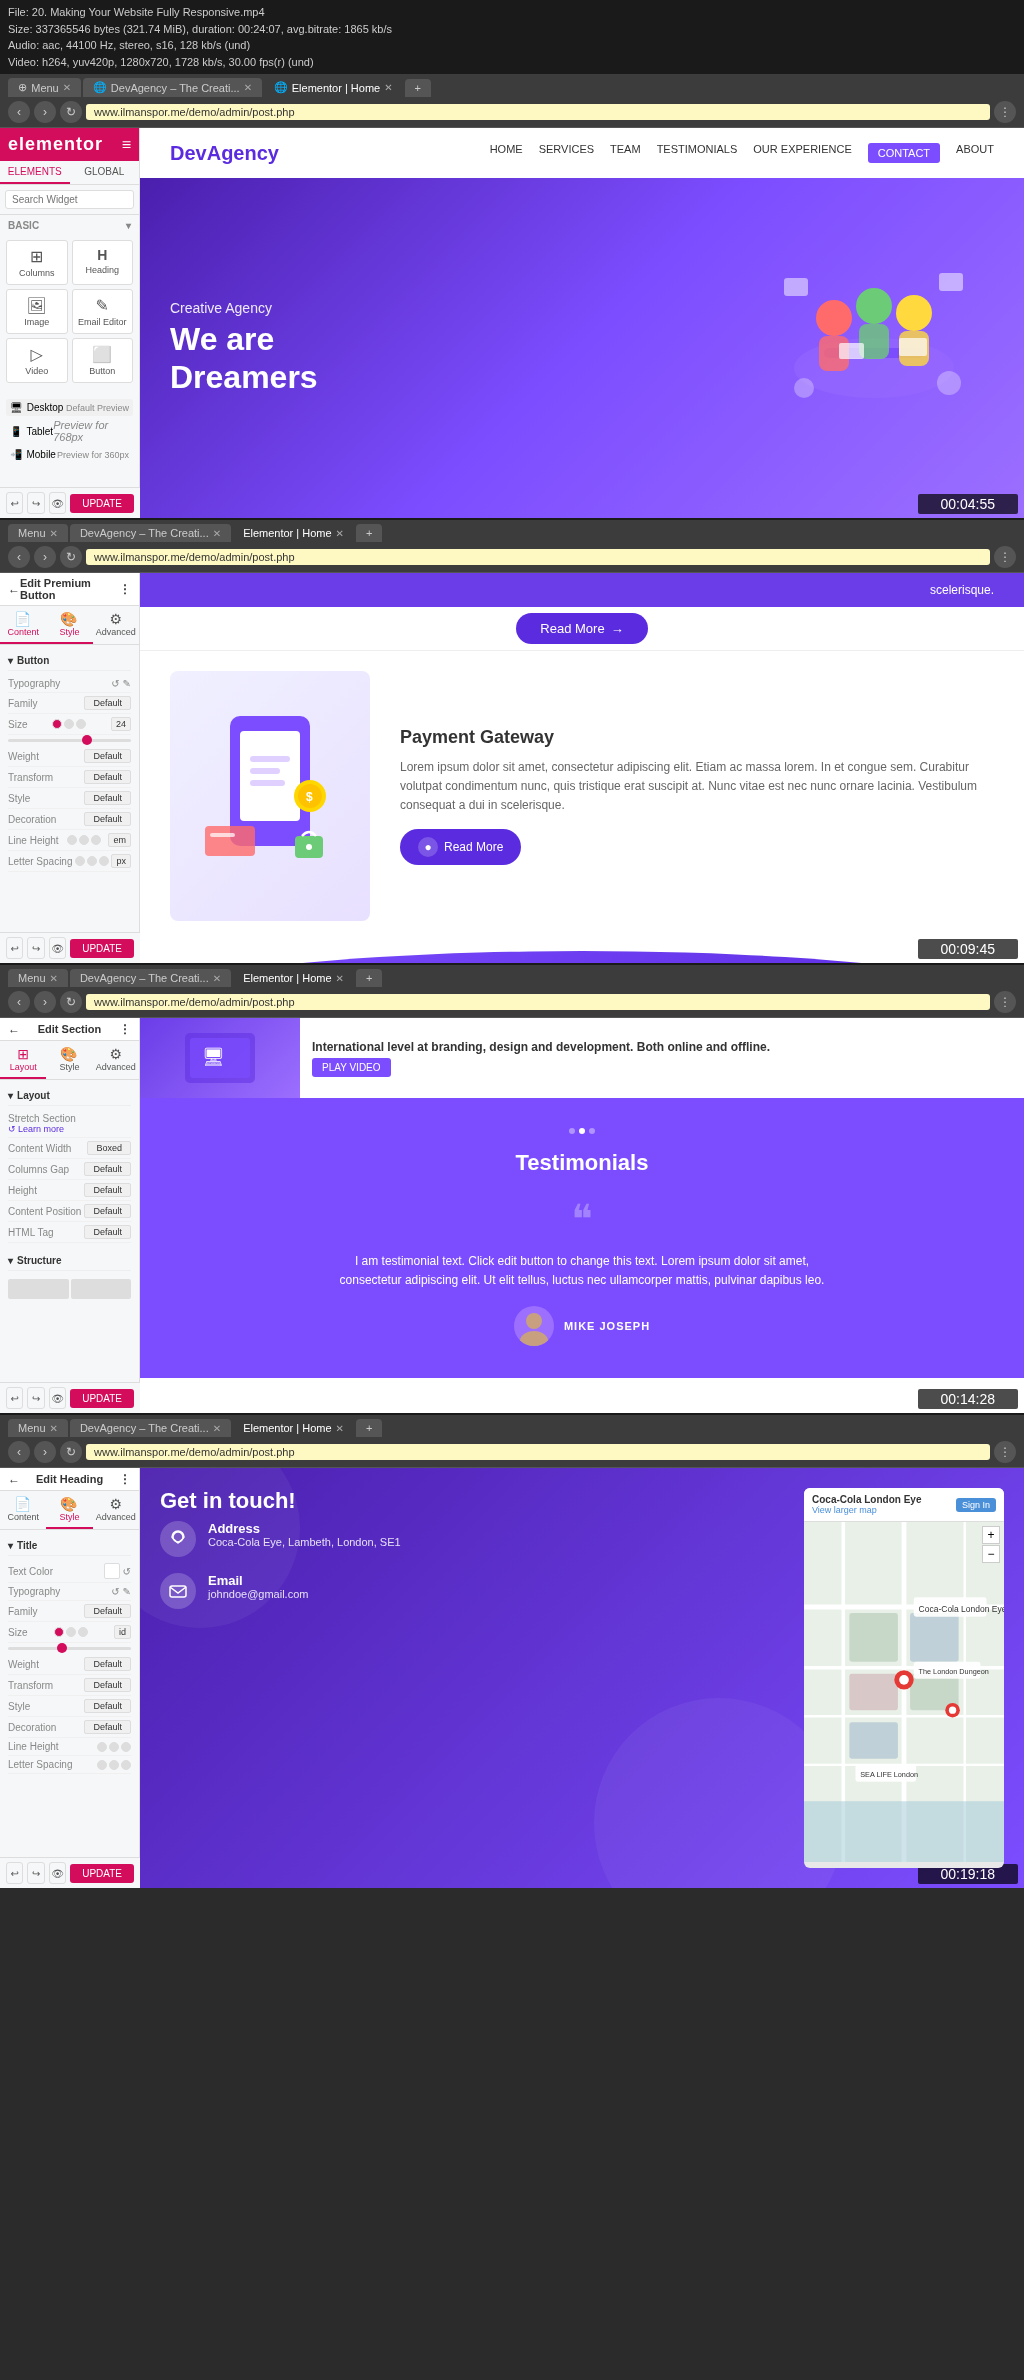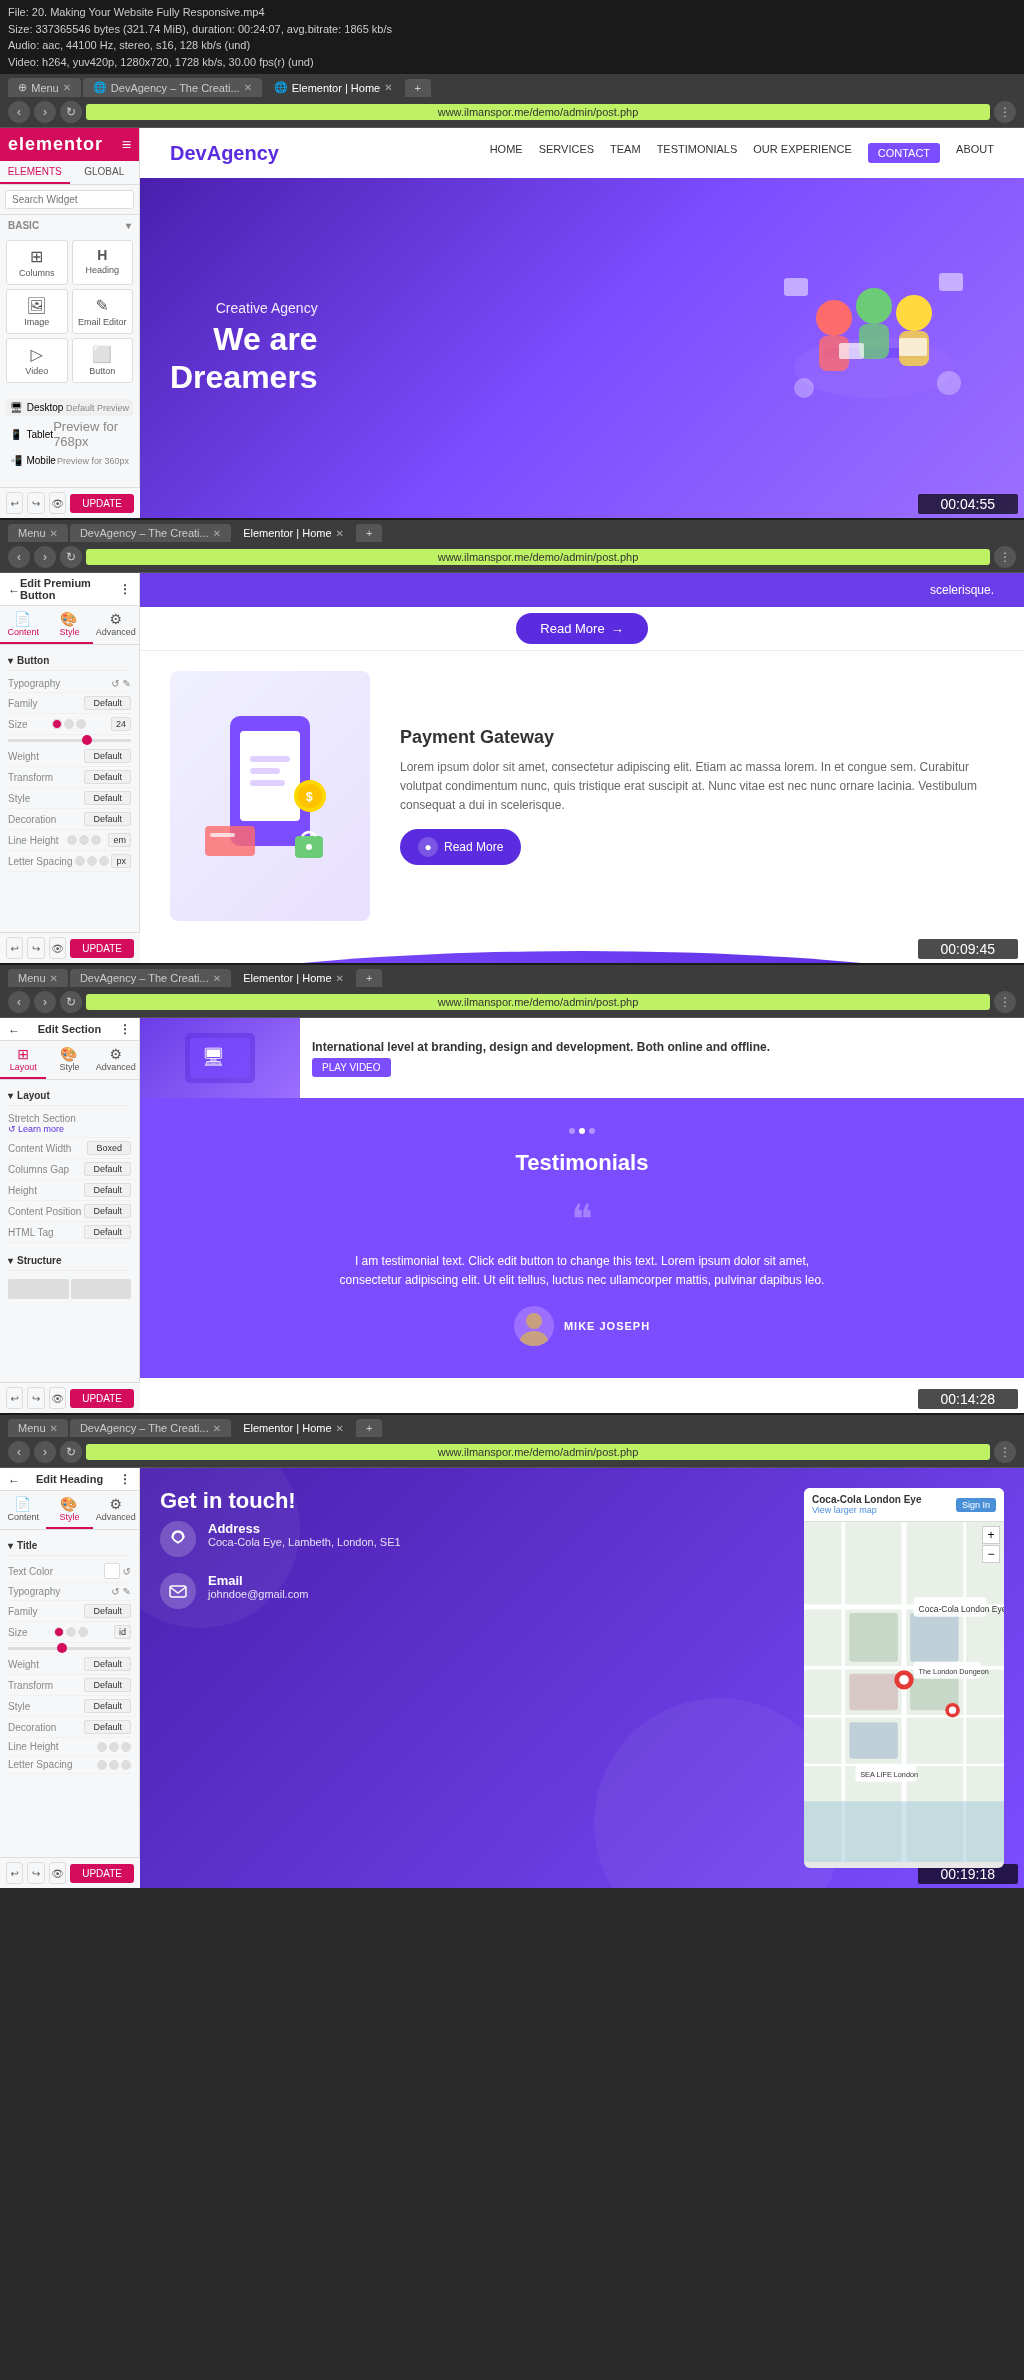--- a/index.html
+++ b/index.html
@@ -55,27 +55,26 @@
       border: none;
       color: #ccc;
       width: 22px;
       height: 22px;
       border-radius: 50%;
       cursor: pointer;
       font-size: 12px;
     }
     .address-bar {
       flex: 1;
-      background: #bef264;
+      background: #fef9c3;
       border: none;
       border-radius: 3px;
       padding: 2px 8px;
       font-size: 11px;
       color: #333;
-      text-align: center;
     }
 
     
     .segment {
       display: flex;
       height: 420px;
       position: relative;
     }
 
     
@@ -280,21 +279,21 @@
 
     .hero-section {
       background: linear-gradient(135deg, #4a1fad 0%, #7c4dff 50%, #9c6fff 100%);
       height: 340px;
       position: relative;
       overflow: hidden;
       padding: 40px 30px;
       display: flex;
       align-items: center;
     }
-    .hero-text { color: #fff; text-align: right; }
+    .hero-text { color: #fff; }
     .hero-subtitle { font-size: 14px; opacity: 0.9; margin-bottom: 4px; }
     .hero-title { font-size: 32px; font-weight: bold; line-height: 1.2; }
     .hero-illustration {
       position: absolute;
       right: 20px;
       top: 20px;
       width: 260px;
       height: 280px;
       display: flex;
       align-items: center;
@@ -589,21 +588,21 @@
     </div>
     <div class="responsive-modes" style="margin-top:8px;">
       <div class="resp-mode active">
         <span>🖥</span>
         <span style="flex:1; margin-left:4px;">Desktop</span>
         <span style="font-size:9px; color:#888;">Default Preview</span>
       </div>
       <div class="resp-mode">
         <span>📱</span>
         <span style="flex:1; margin-left:4px;">Tablet</span>
-        <span style="font-size:13px; color:#888;">Preview for 768px</span>
+        <span style="font-size:11px; color:#888;font-style:italic;">Preview for 768px</span>
       </div>
       <div class="resp-mode">
         <span>📲</span>
         <span style="flex:1; margin-left:4px;">Mobile</span>
         <span style="font-size:9px; color:#888;">Preview for 360px</span>
       </div>
     </div>
     <div style="position:absolute; bottom:0; left:0; width:140px; background:#f6f7f8; border-top:1px solid #ddd; padding:4px 6px; display:flex; align-items:center; gap:4px;">
       <button class="icon-btn">↩</button>
       <button class="icon-btn">↪</button>

